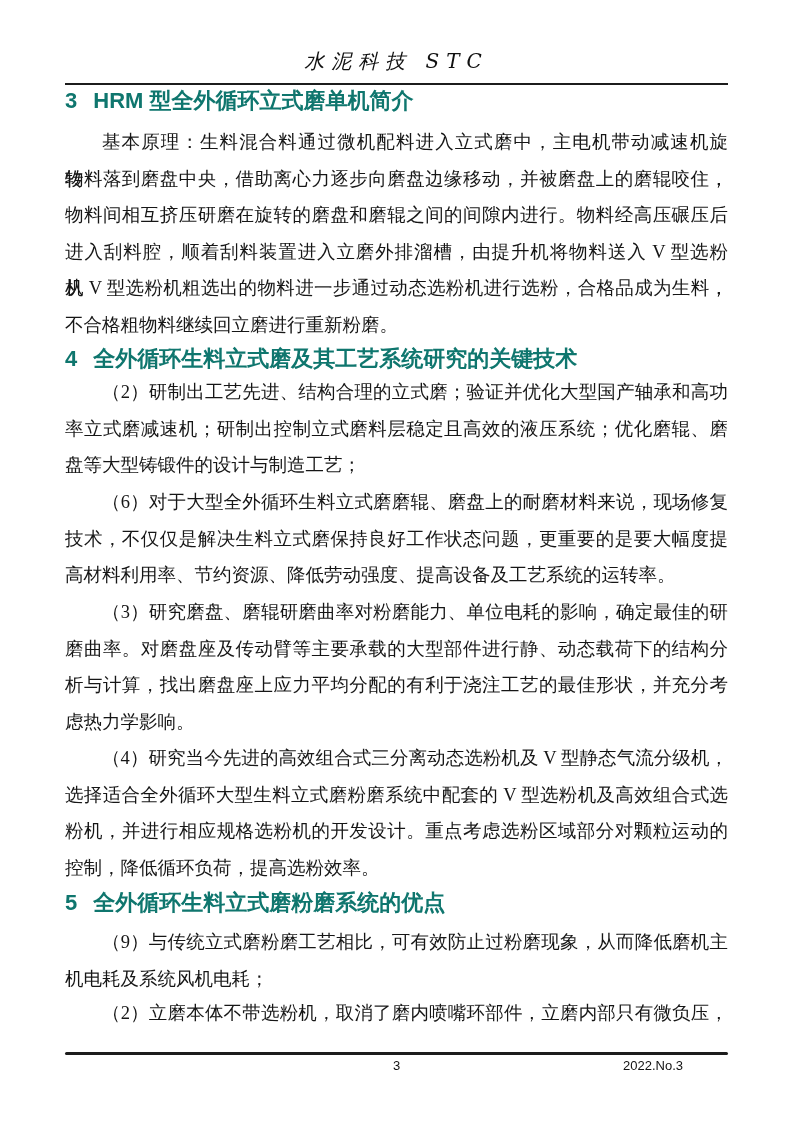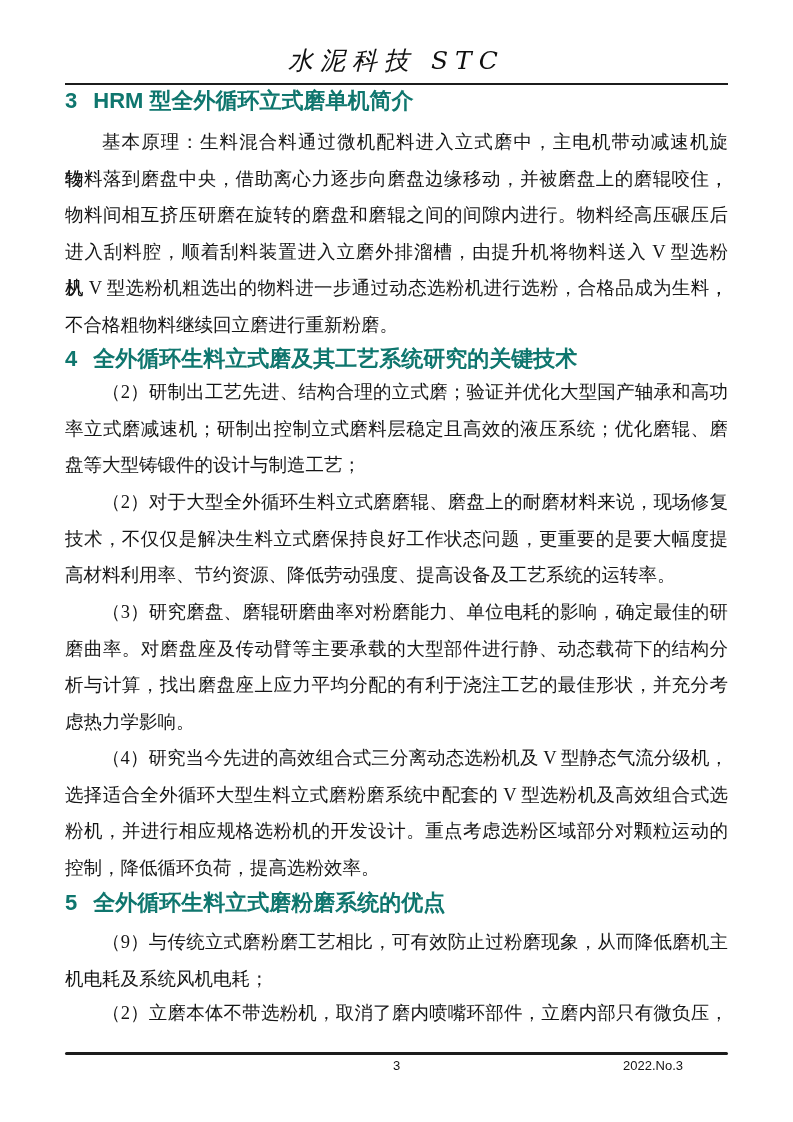--- a/index.html
+++ b/index.html
@@ -12,21 +12,21 @@
     overflow: hidden;
     font-family: "Liberation Serif", "DejaVu Serif", serif;
     color: #141414;
   }
   .journal-header {
     position: absolute;
     top: 46px; left: 65px; width: 663px;
     text-align: center;
     font-family: "DejaVu Serif", "Liberation Serif", serif;
     font-style: italic;
-    font-size: 25px;
+    font-size: 20px;
     line-height: 30px;
     letter-spacing: 7px;
     color: #101010;
   }
   .rule {
     position: absolute;
     left: 65px; width: 663px;
     background: #1c1c1c;
   }
   .rule.top { top: 83px; height: 2px; }
@@ -113,21 +113,21 @@
     <span class="hnum">4</span><span class="htitle">全外循环生料立式磨及其工艺系统研究的关键技术</span>
   </div>
 
   <div class="para p-s4a">
     <div class="line j indent">（2）研制出工艺先进、结构合理的立式磨；验证并优化大型国产轴承和高功</div>
     <div class="line j">率立式磨减速机；研制出控制立式磨料层稳定且高效的液压系统；优化磨辊、磨</div>
     <div class="line end">盘等大型铸锻件的设计与制造工艺；</div>
   </div>
 
   <div class="para p-s4b">
-    <div class="line j indent">（2）对于大型全外循环生料立式磨磨辊、磨盘上的耐磨材料来说，现场修复</div>
+    <div class="line j indent">（6）对于大型全外循环生料立式磨磨辊、磨盘上的耐磨材料来说，现场修复</div>
     <div class="line j">技术，不仅仅是解决生料立式磨保持良好工作状态问题，更重要的是要大幅度提</div>
     <div class="line end">高材料利用率、节约资源、降低劳动强度、提高设备及工艺系统的运转率。</div>
   </div>
 
   <div class="para p-s4c">
     <div class="line j indent">（3）研究磨盘、磨辊研磨曲率对粉磨能力、单位电耗的影响，确定最佳的研</div>
     <div class="line j">磨曲率。对磨盘座及传动臂等主要承载的大型部件进行静、动态载荷下的结构分</div>
     <div class="line j">析与计算，找出磨盘座上应力平均分配的有利于浇注工艺的最佳形状，并充分考</div>
     <div class="line end">虑热力学影响。</div>
   </div>

